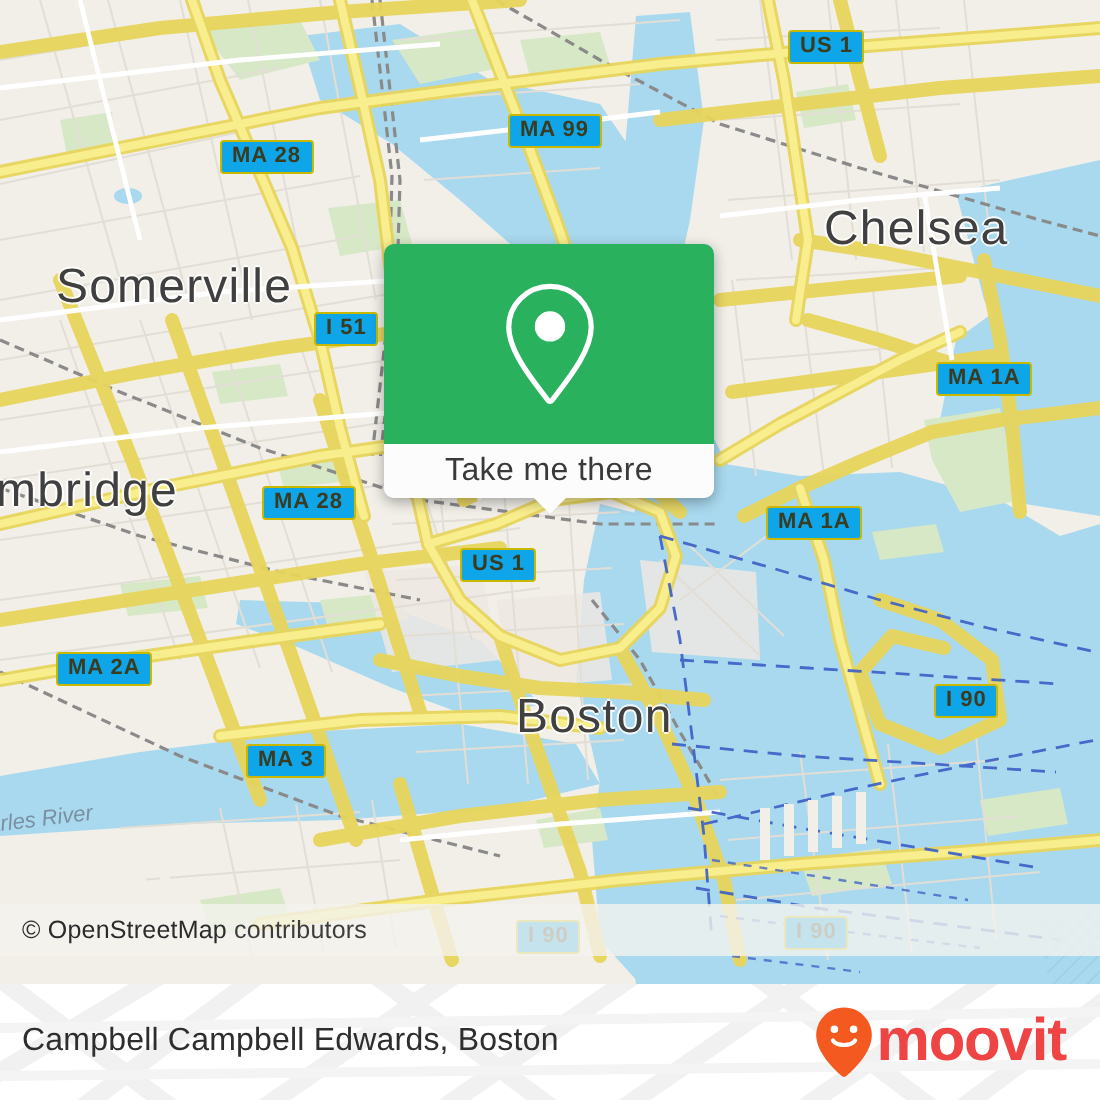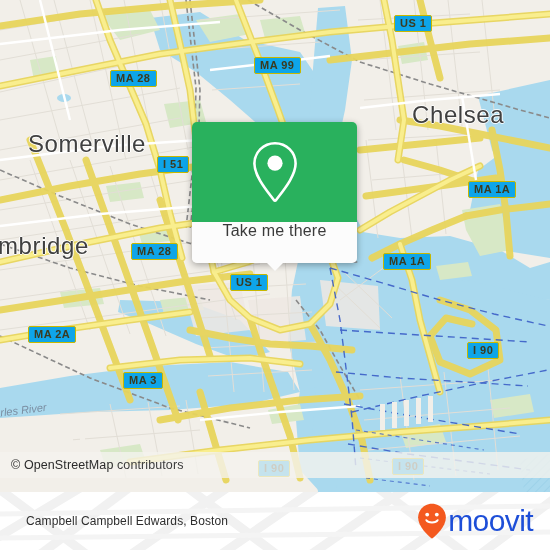--- a/index.html
+++ b/index.html
@@ -84,24 +84,24 @@
     background: #29b15d;
     height: 100px;
     border-radius: 5px 5px 0 0;
     display: flex;
     align-items: center;
     justify-content: center;
   }
   #card-white {
     position: relative;
     background: #fcfcfc;
-    height: 41px;
+    height: 27px;
     border-radius: 0 0 5px 5px;
     display: flex;
-    align-items: flex-start;
+    align-items: center;
     justify-content: center;
   }
   #card-white-label {
     color: #3a3a3a;
     font-size: 16px;
     letter-spacing: .2px;
   }
   #card-tail {
     position: absolute;
     bottom: -8px;
@@ -148,42 +148,42 @@
   #footer-watermark {
     position: absolute;
     left: 0; top: 0;
     width: 550px; height: 58px;
     opacity: 1;
     pointer-events: none;
   }
   #footer-title {
     position: relative;
     z-index: 2;
-    font-size: 12px;
+    font-size: 16px;
     color: #2e2e2e;
-    padding-left: 26px;
+    padding-left: 11px;
     letter-spacing: .1px;
     white-space: nowrap;
   }
   #moovit-logo {
     position: absolute;
     right: 17px;
     top: 50%;
     transform: translateY(-50%);
     z-index: 2;
     display: flex;
     align-items: center;
   }
   #moovit-wordmark {
     font-size: 30px;
-    color: #1d4ed8;
+    color: #ef4444;
     letter-spacing: -0.6px;
     line-height: 30px;
     margin-left: 1px;
-    font-weight: normal;
+    font-weight: bold;
   }
 </style>
 </head>
 <body>
 
 <div id="app">
 
   <div id="map-area">
     <svg id="map-svg" width="550" height="492" viewBox="0 0 550 492" xmlns="http://www.w3.org/2000/svg">
       <defs>
@@ -423,20 +423,21 @@
         <rect x="428" y="396" width="5" height="26"></rect>
         <rect x="56" y="434" width="5" height="22"></rect>
         <rect x="68" y="433" width="5" height="22"></rect>
         <rect x="80" y="432" width="5" height="22"></rect>
       </g>
     </svg>
 
     <div class="place-label big" style="left:28px; top:130px;">Somerville</div>
     <div class="place-label big" style="left:412px; top:101px;">Chelsea</div>
     <div class="place-label big" style="left:-2px; top:232px;">mbridge</div>
+    <div class="place-label big" style="left:258px; top:345px;">Boston</div>
     <div class="water-label" style="left:-6px; top:404px;">arles River</div>
 
     <div class="shield" style="left:394px; top:15px;">US 1</div>
     <div class="shield" style="left:254px; top:57px;">MA 99</div>
     <div class="shield" style="left:110px; top:70px;">MA 28</div>
     <div class="shield" style="left:157px; top:156px;">I 51</div>
     <div class="shield" style="left:468px; top:181px;">MA 1A</div>
     <div class="shield" style="left:131px; top:243px;">MA 28</div>
     <div class="shield" style="left:383px; top:253px;">MA 1A</div>
     <div class="shield" style="left:230px; top:274px;">US 1</div>

